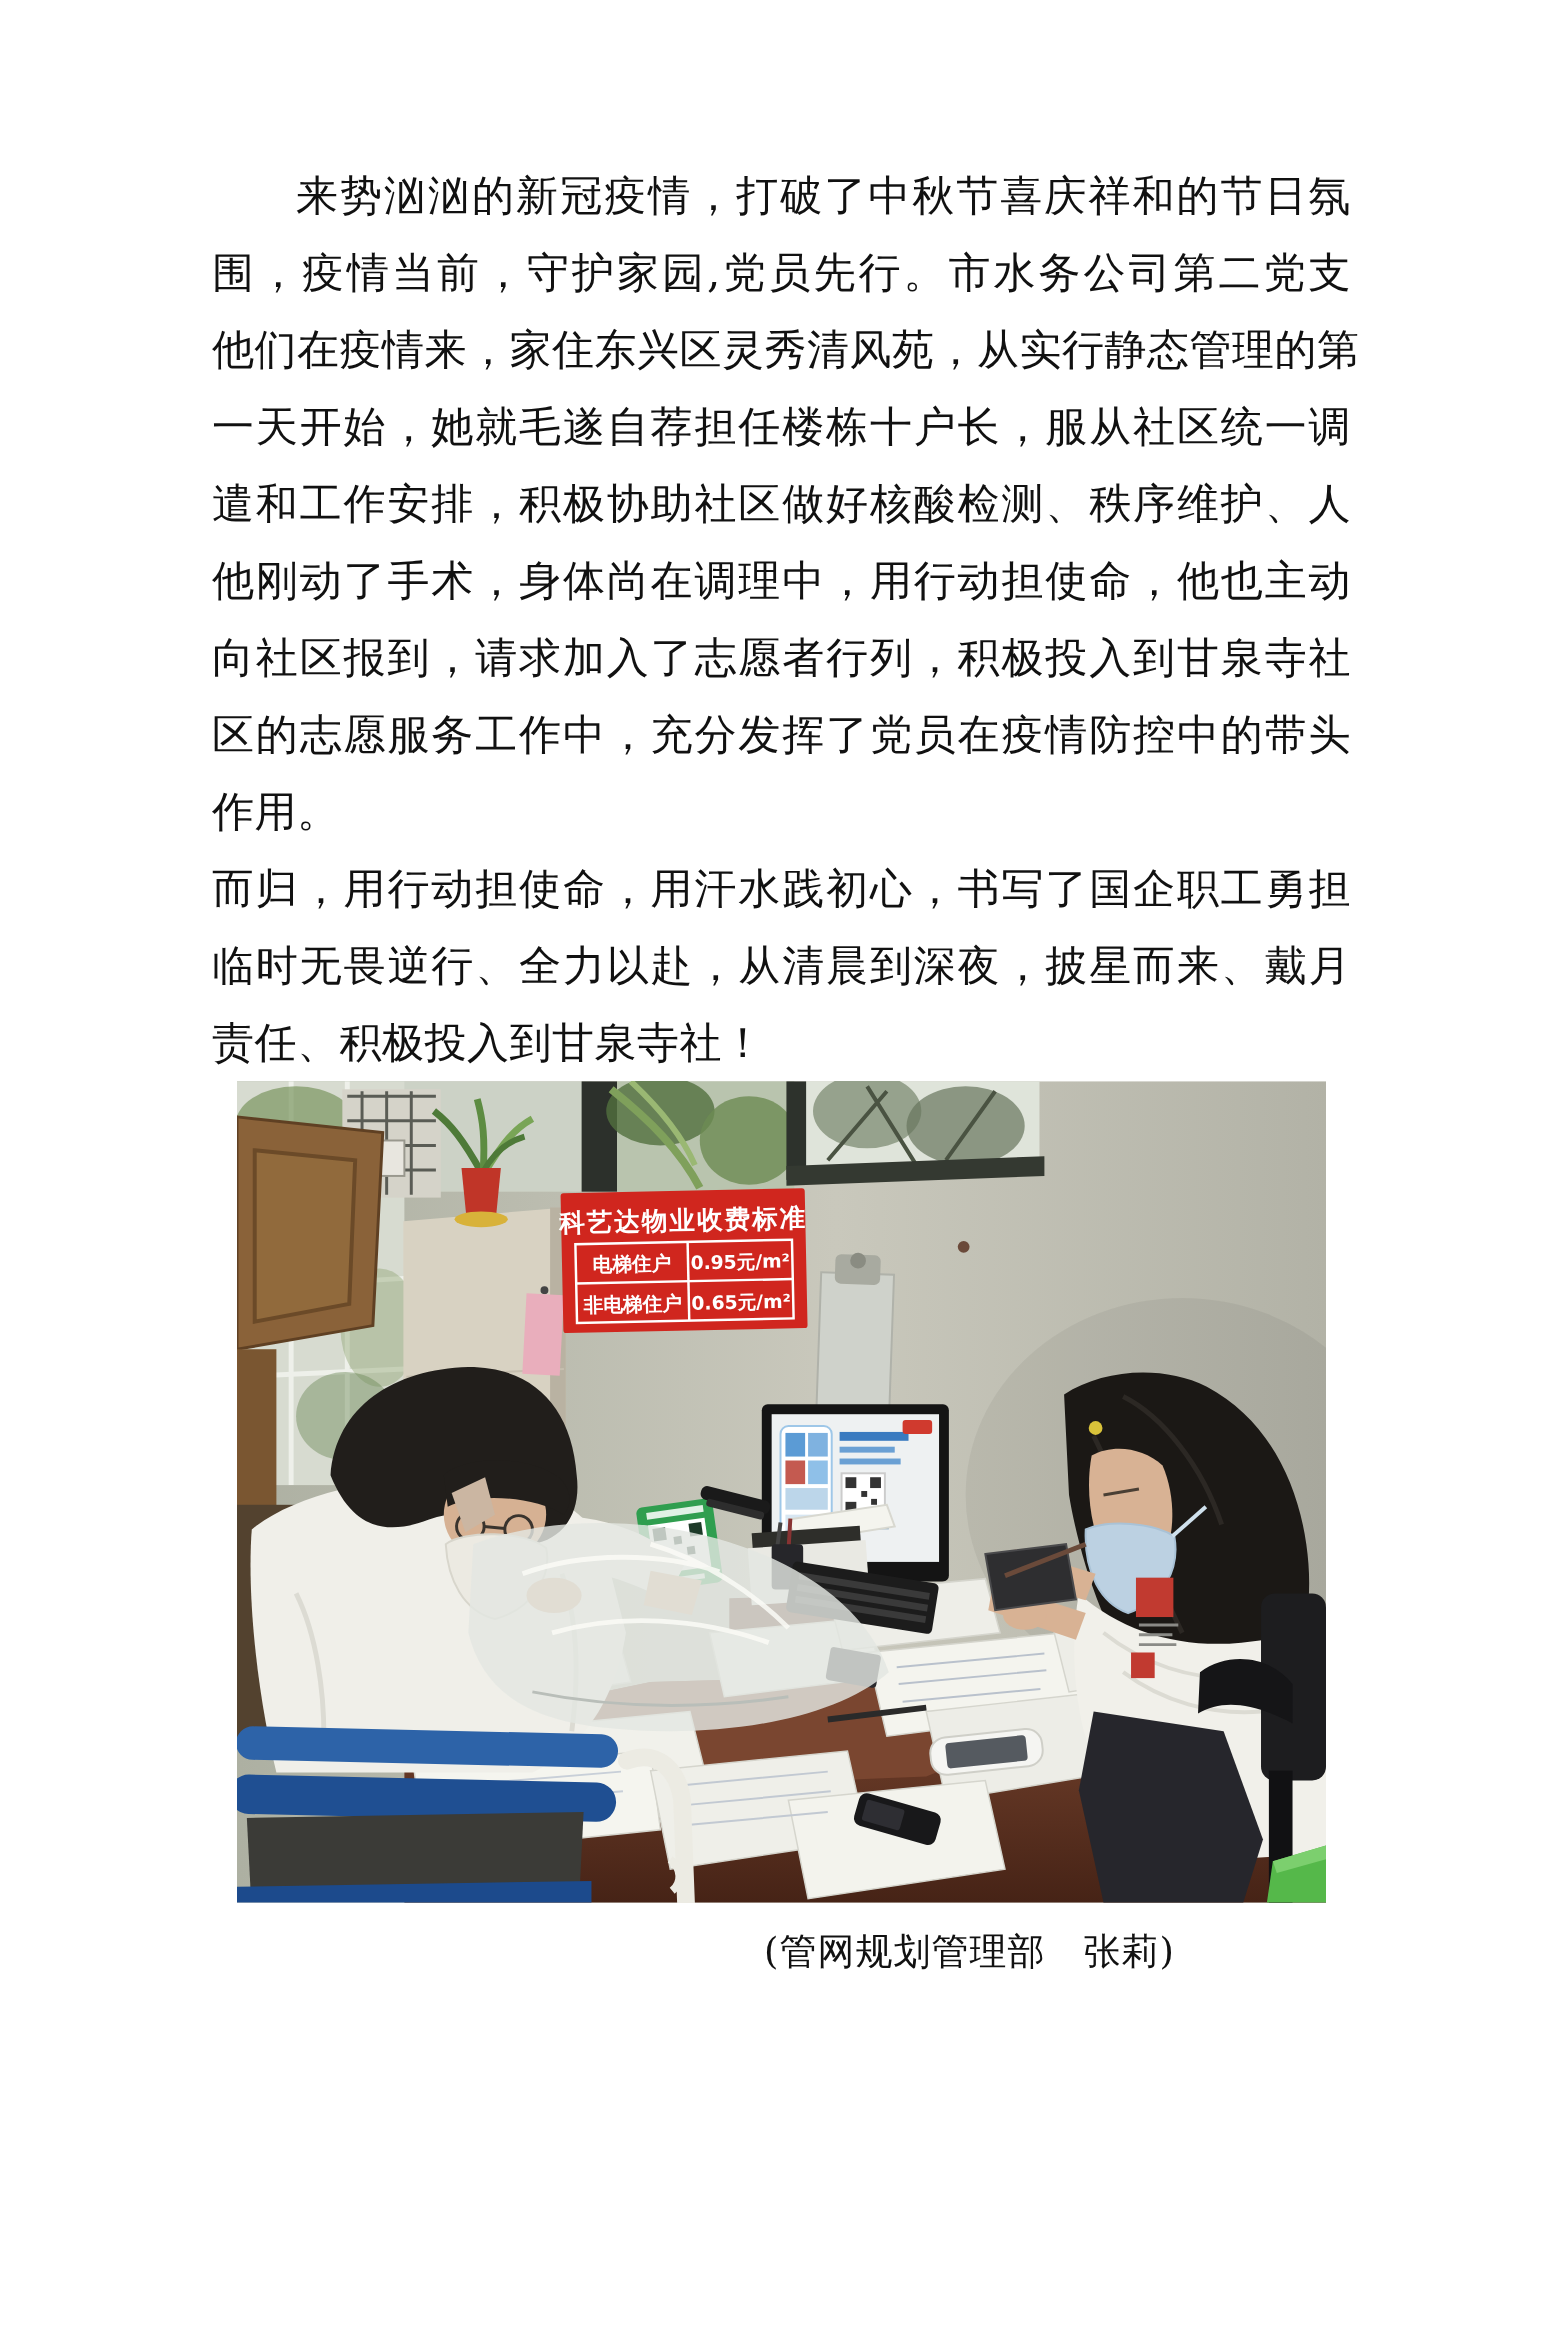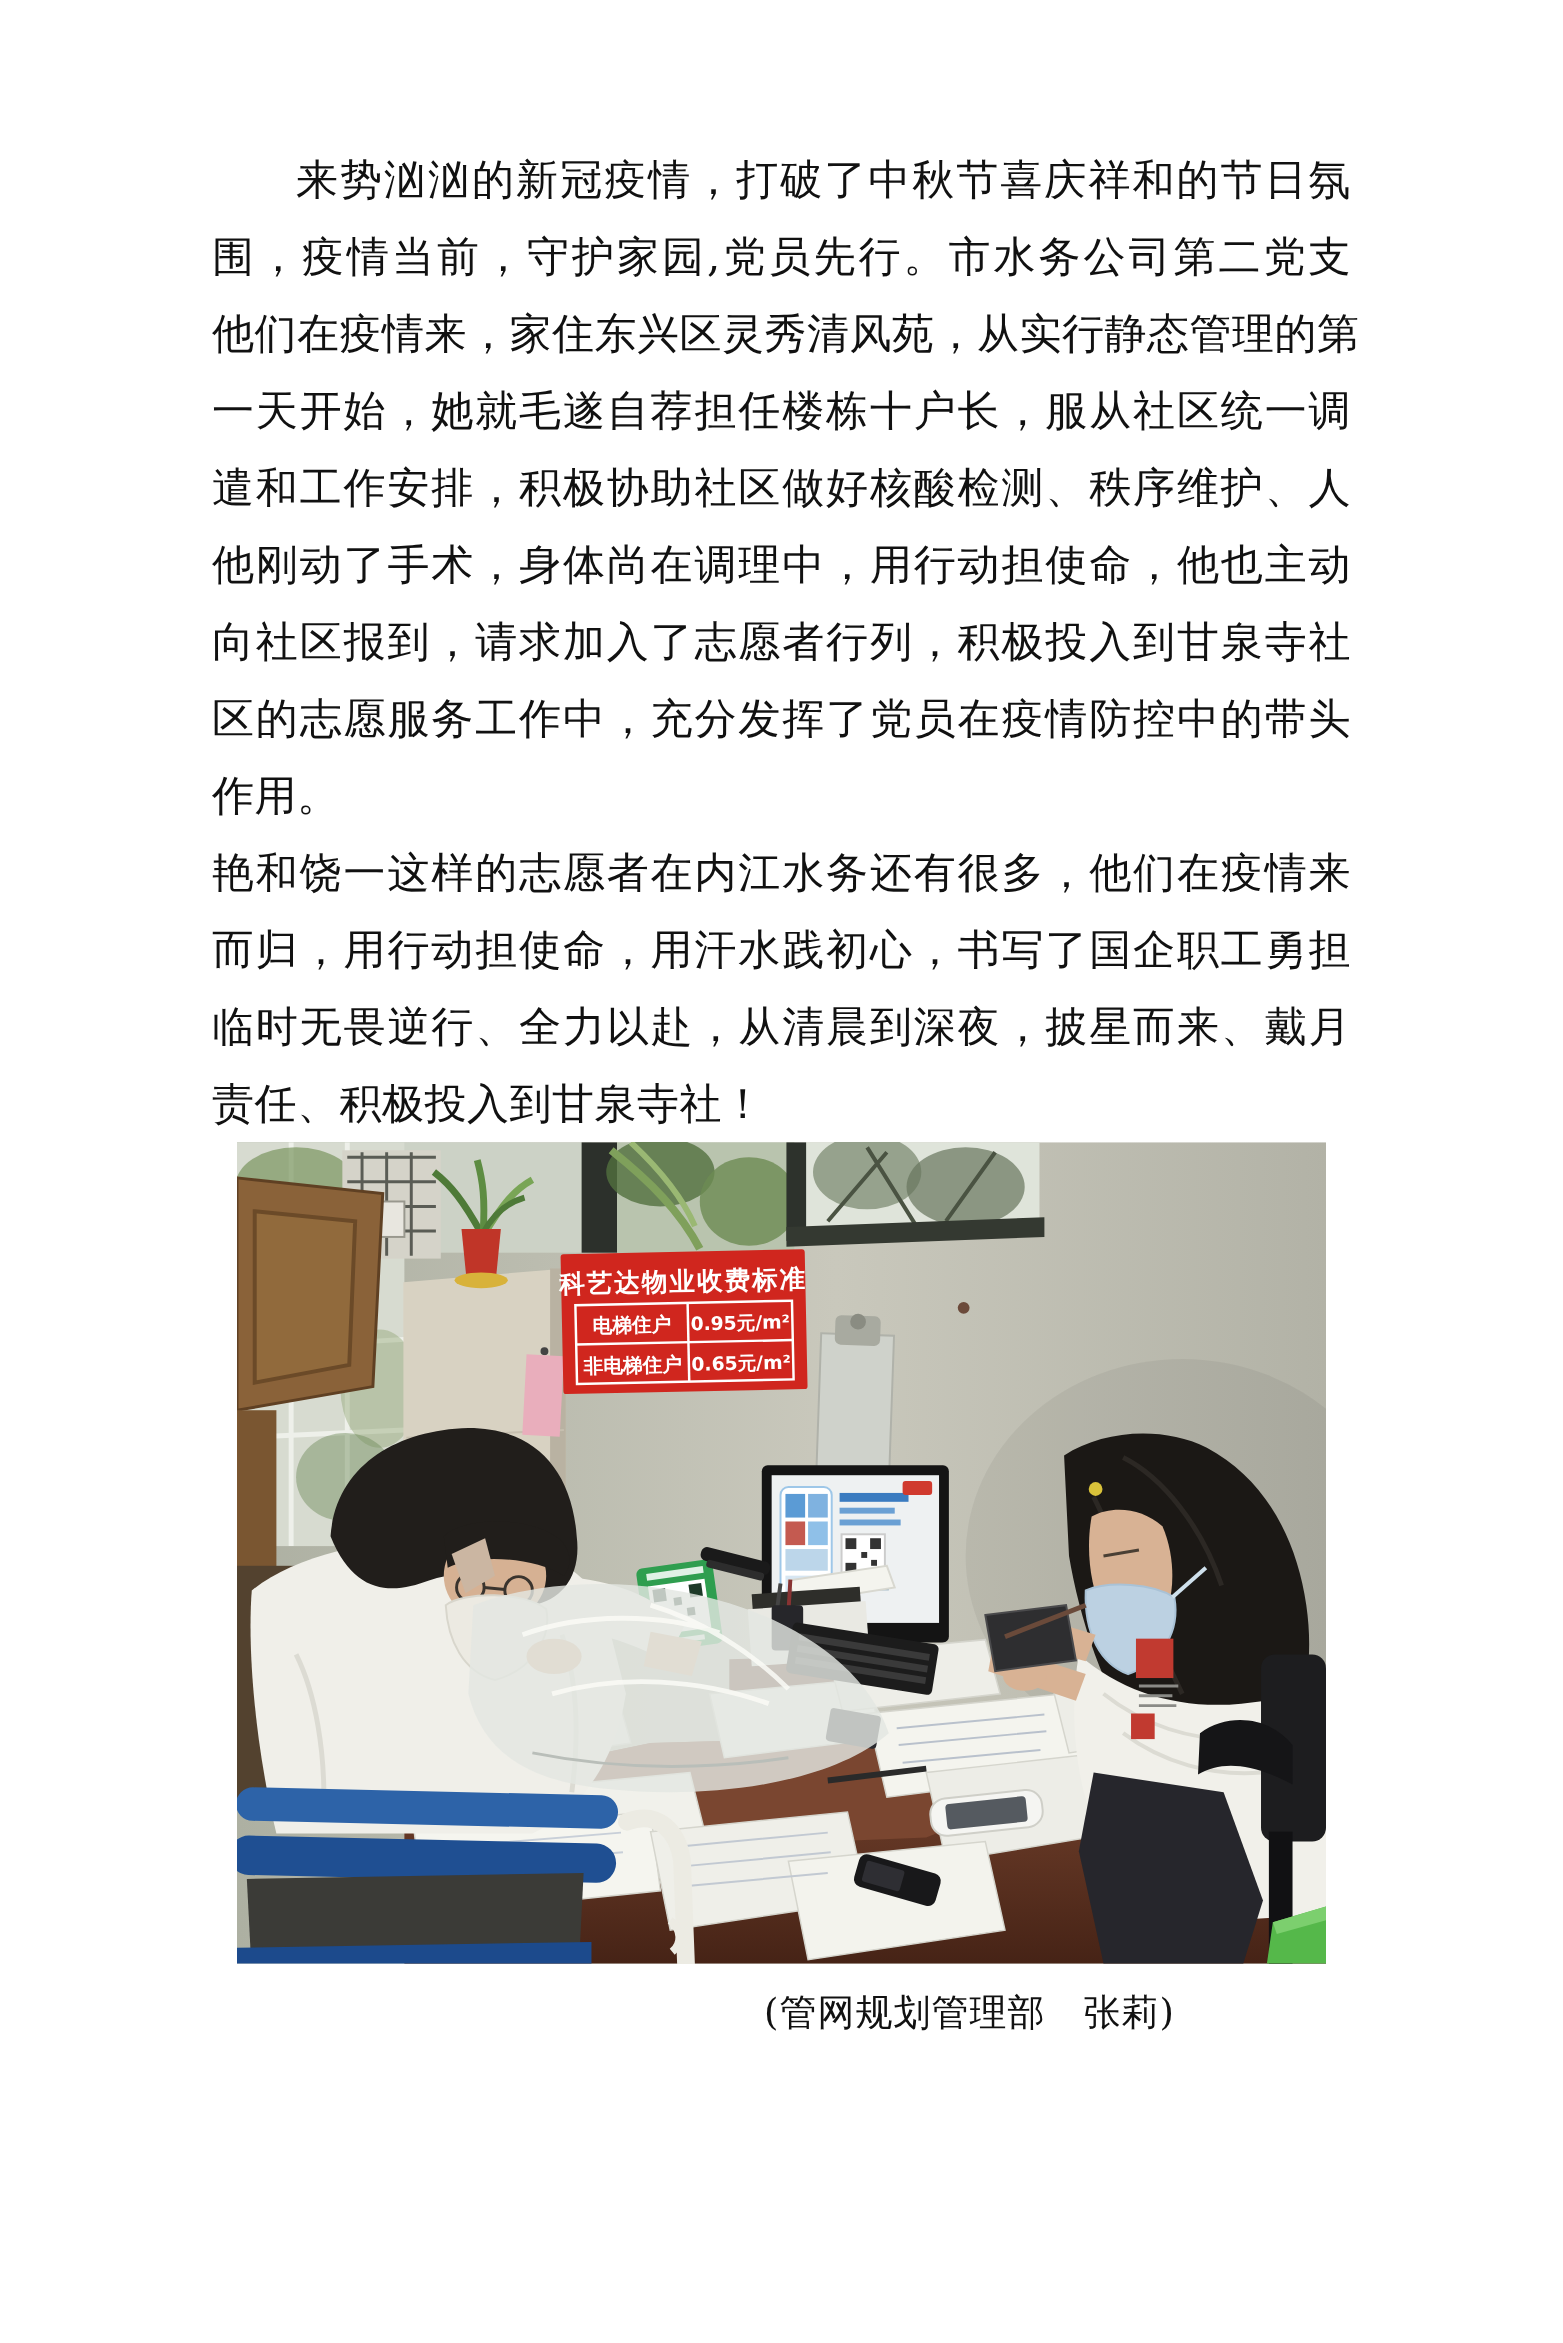--- a/index.html
+++ b/index.html
@@ -1,20 +1,20 @@
 <!DOCTYPE html>
 <html><head>
 <meta charset="utf-8">
 <style>
   html,body{margin:0;padding:0;}
   body{
     width:1563px;height:2343px;background:#ffffff;overflow:hidden;
     font-family:"DejaVu Serif","Liberation Serif",serif;color:#111;
   }
-  .article{padding:141px 212px 0 212px;}
+  .article{padding:141px 212px 0 212px;margin-top:16px;}
   .para{margin:0;}
   .line{
     font-size:42px;line-height:77px;height:77px;
     text-align:justify;text-align-last:justify;
     letter-spacing:0.5px;white-space:nowrap;
   }
   .line.indent{text-indent:2em;}
   .line.short{text-align-last:left;white-space:normal;}
   .photo-wrap{margin-left:24.6px;width:1089px;height:822px;line-height:0;}
   .caption{
@@ -37,21 +37,20 @@
     <div class="line">他们在疫情来，家住东兴区灵秀清风苑，从实行静态管理的第</div>
     <div class="line">一天开始，她就毛遂自荐担任楼栋十户长，服从社区统一调</div>
     <div class="line">遣和工作安排，积极协助社区做好核酸检测、秩序维护、人</div>
     <div class="line">他刚动了手术，身体尚在调理中，用行动担使命，他也主动</div>
     <div class="line">向社区报到，请求加入了志愿者行列，积极投入到甘泉寺社</div>
     <div class="line">区的志愿服务工作中，充分发挥了党员在疫情防控中的带头</div>
     <div class="line short">作用。</div>
   </div>
 
   <div class="para">
-    <div class="line">艳和饶一这样的志愿者在内江水务还有很多，他们在疫情来</div>
     <div class="line">而归，用行动担使命，用汗水践初心，书写了国企职工勇担</div>
     <div class="line">临时无畏逆行、全力以赴，从清晨到深夜，披星而来、戴月</div>
     <div class="line short">责任、积极投入到甘泉寺社！</div>
   </div>
 
   <div class="photo-wrap">
     <svg width="1089" height="822" viewBox="0 0 1106 834" xmlns="http://www.w3.org/2000/svg">
       <defs>
         <linearGradient id="wallG" x1="0" y1="0" x2="1" y2="0">
           <stop offset="0" stop-color="#adb0a2"></stop>

